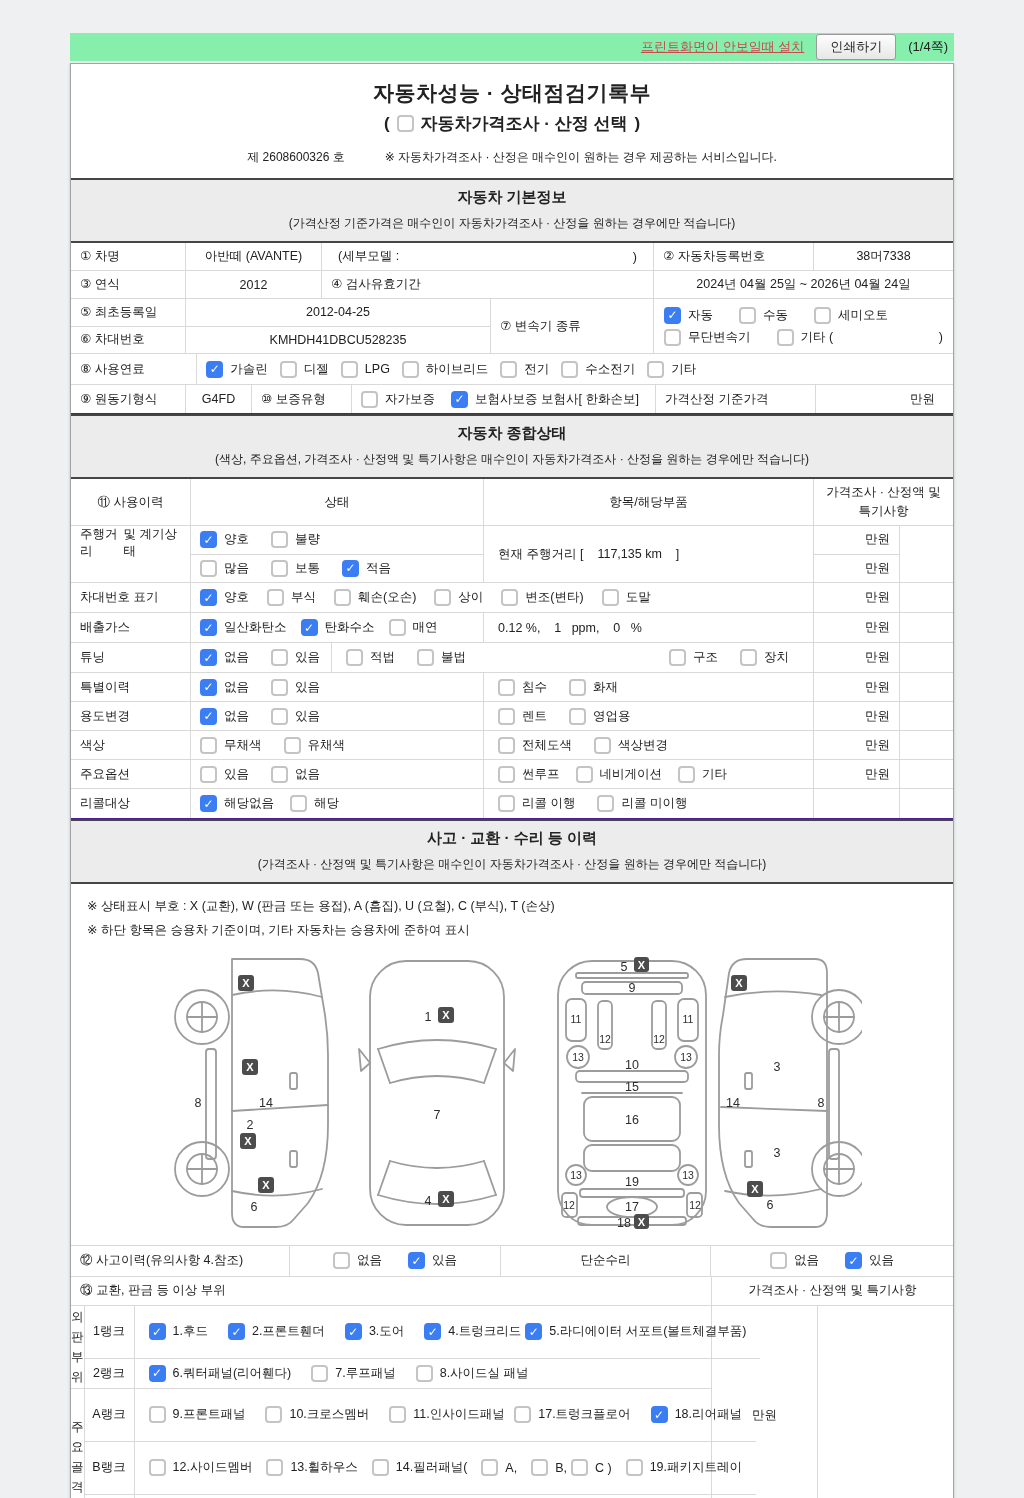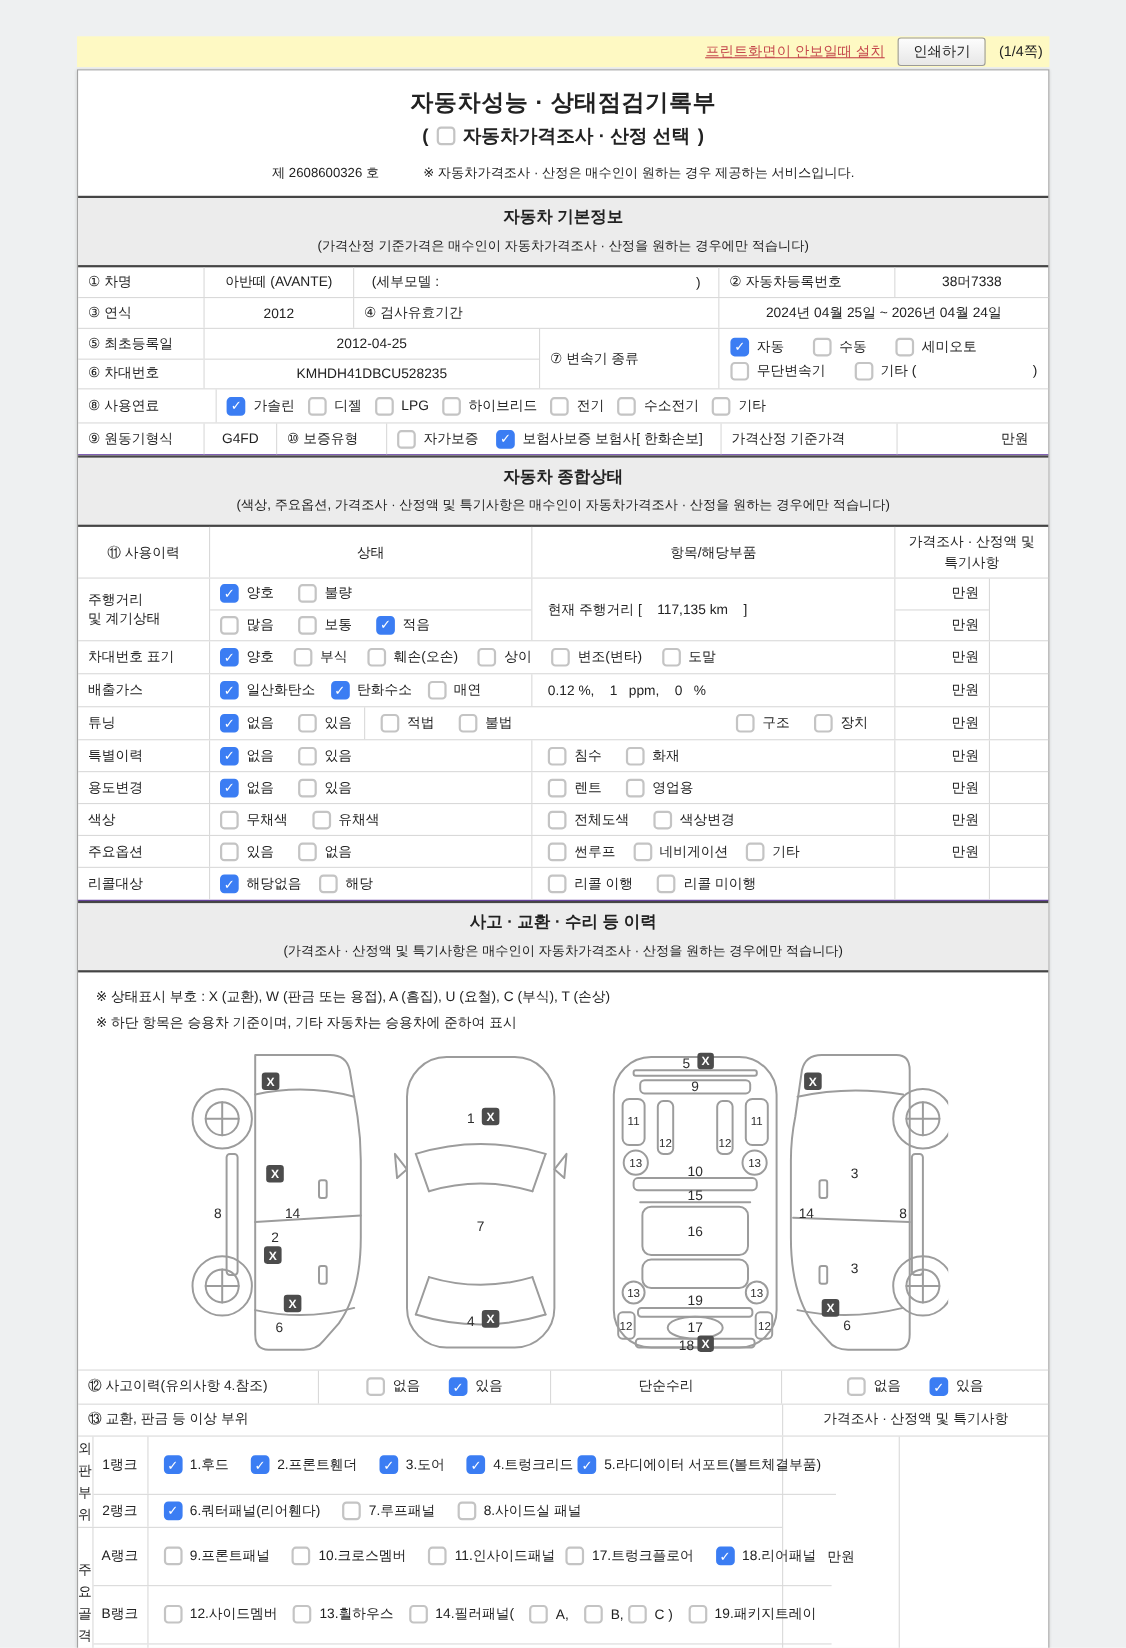--- a/index.html
+++ b/index.html
@@ -1,20 +1,20 @@
 <!DOCTYPE html>
 <html><head>
 <meta charset="utf-8">
 <style>
   html,body{margin:0;padding:0}
   body{width:1024px;height:1498px;overflow:hidden;background:#eef0f1;
        font-family:"Liberation Sans","DejaVu Sans",sans-serif;color:#222}
   .wrap{width:884px;margin-left:70px;padding-top:33px}
   
-  .topbar{background:#fef9c3;height:28px;display:flex;align-items:center;justify-content:flex-end;
+  .topbar{background:#86efac;height:28px;display:flex;align-items:center;justify-content:flex-end;
           gap:12px;padding:0 6px;box-sizing:border-box}
   .toplink{color:#c5494d;font-size:13px;text-decoration:underline;cursor:pointer}
   .printbtn{font-size:13px;padding:3px 13px;background:linear-gradient(#fdfdfd,#e7e7e7);
             border:1px solid #9a9a9a;border-radius:3px;color:#222;cursor:pointer;
             font-family:inherit}
   .pageno{font-size:13px}
   
   .form{background:#fff;border:1px solid #a3a3a3;margin-top:2px;box-shadow:0 1px 3px rgba(0,0,0,.18)}
   .form-head{text-align:center;padding:15px 0 12px}
   .doc-title{font-size:21px;font-weight:700;letter-spacing:.5px}
@@ -223,21 +223,21 @@
 
     <div>
       <div class="tr" style="height:46px">
         <div class="td c hdr" style="width:120px">⑪ 사용이력</div>
         <div class="td c hdr" style="width:293px">상태</div>
         <div class="td c hdr" style="width:330px">항목/해당부품</div>
         <div class="td c hdr" style="width:139px;padding:0 12px;text-align:center">가격조사 · 산정액 및 특기사항</div>
       </div>
 
       <div class="tr" style="height:56px">
-        <div class="td" style="width:120px;flex-direction:column;align-items:flex-start;justify-content:center">
+        <div class="td" style="width:120px;align-items:flex-start;justify-content:center">
           <span>주행거리</span>
           <span>및 계기상태</span>
         </div>
         <div class="stack" style="width:293px">
           <div class="sub">
               <span class="cbgroup">
                 <span class="cbi">
                   <span class="cb" data-checked="true"></span>
                   <span class="cbl">양호</span>
                 </span>

